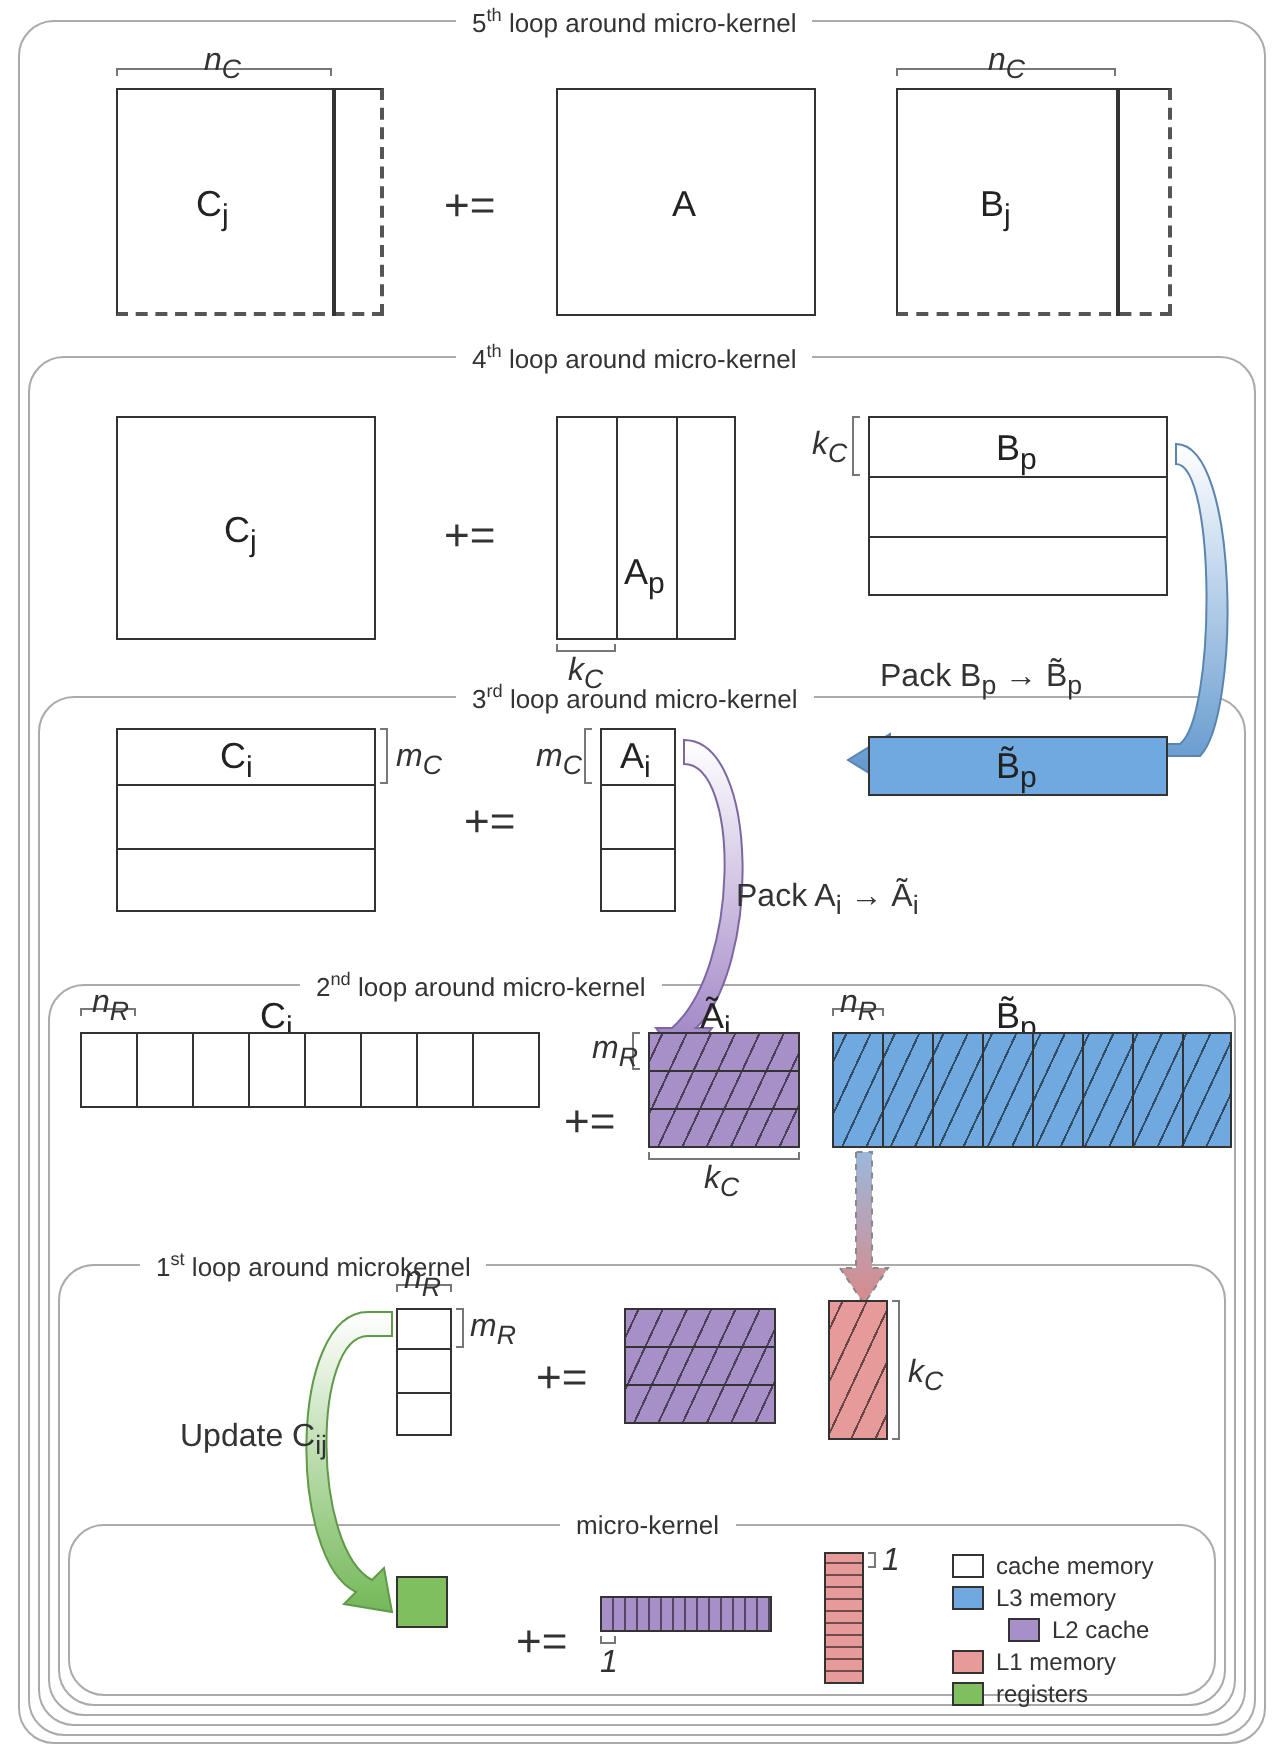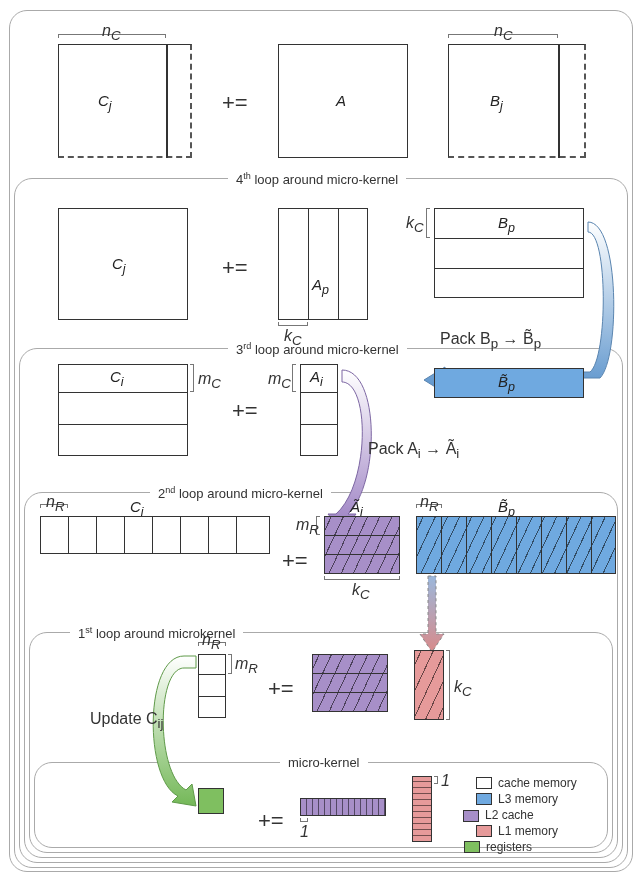--- a/index.html
+++ b/index.html
@@ -34,22 +34,21 @@
     background: #fff;
     padding: 0 8px;
     font-size: 13px;
     color: #333;
     white-space: nowrap;
   }
   sup { font-size: 0.7em; }
 
   .txt {
     position: absolute;
-    font-size: 15px;
-    font-style: italic;
+    font-size: 18px;
     color: #222;
     text-align: center;
   }
   .plus {
     position: absolute;
     font-size: 22px;
     font-weight: 500;
     color: #333;
   }
   .dimlabel {
@@ -115,20 +114,21 @@
 
 <div class="stage">
 
   <div class="loop-border lb5"></div>
   <div class="loop-border lb4"></div>
   <div class="loop-border lb3"></div>
   <div class="loop-border lb2"></div>
   <div class="loop-border lb1"></div>
   <div class="loop-border lbk"></div>
 
+  <div class="loop-title" style="left:228px; top:3px;"><span>5<sup>th</sup> loop around micro-kernel</span></div>
   <div class="loop-title" style="left:228px; top:171px;"><span>4<sup>th</sup> loop around micro-kernel</span></div>
   <div class="loop-title" style="left:228px; top:341px;"><span>3<sup>rd</sup> loop around micro-kernel</span></div>
   <div class="loop-title" style="left:150px; top:485px;"><span>2<sup>nd</sup> loop around micro-kernel</span></div>
   <div class="loop-title" style="left:70px;  top:625px;"><span>1<sup>st</sup> loop around microkernel</span></div>
   <div class="loop-title" style="left:280px; top:755px;"><span>micro-kernel</span></div>
 
   <div class="brace-h" style="left:58px; top:34px; width:108px;"></div>
   <div class="dimlabel" style="left:102px; top:22px;"><span>n<sub>C</sub></span></div>
 
   <div class="box dash-r dash-b" style="left:58px; top:44px; width:134px; height:114px;"></div>
@@ -295,26 +295,26 @@
   <div class="dimlabel" style="left:441px; top:772px;"><span>1</span></div>
 
   <div class="legend-row" style="left:476px; top:776px;">
       <div class="legend-sw c-main"></div>
       <span>cache memory</span>
     </div>
   <div class="legend-row" style="left:476px; top:792px;">
       <div class="legend-sw c-l3"></div>
       <span>L3 memory</span>
     </div>
-  <div class="legend-row" style="left:463px; top:808px;align-items:flex-end;">
+  <div class="legend-row" style="left:504px; top:808px;">
       <div class="legend-sw c-l2"></div>
       <span>L2 cache</span>
     </div>
   <div class="legend-row" style="left:476px; top:824px;">
       <div class="legend-sw c-l1"></div>
       <span>L1 memory</span>
     </div>
-  <div class="legend-row" style="left:464px; top:840px;">
+  <div class="legend-row" style="left:476px; top:840px;">
       <div class="legend-sw c-reg"></div>
       <span>registers</span>
     </div>
 
 </div>
 
 </body></html>

